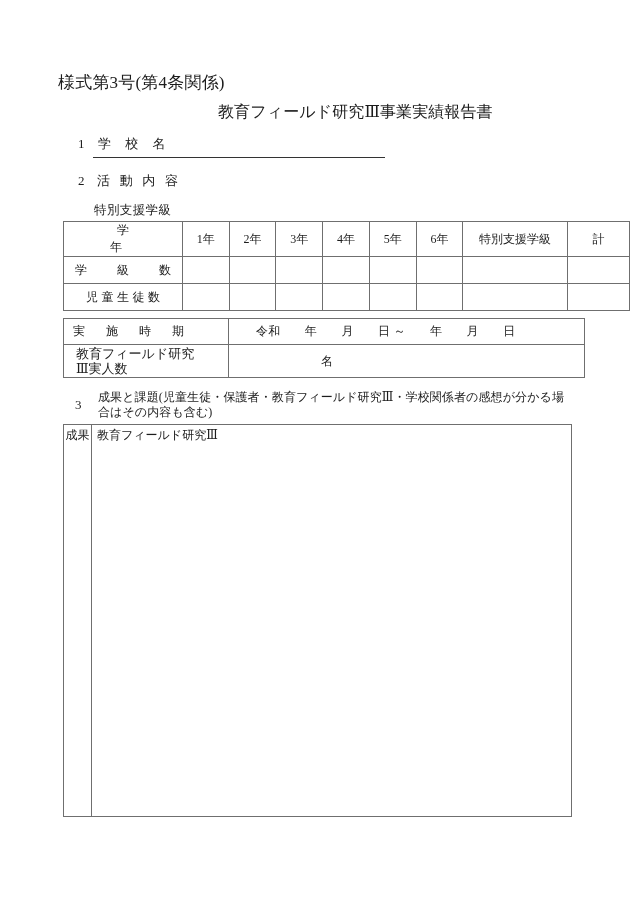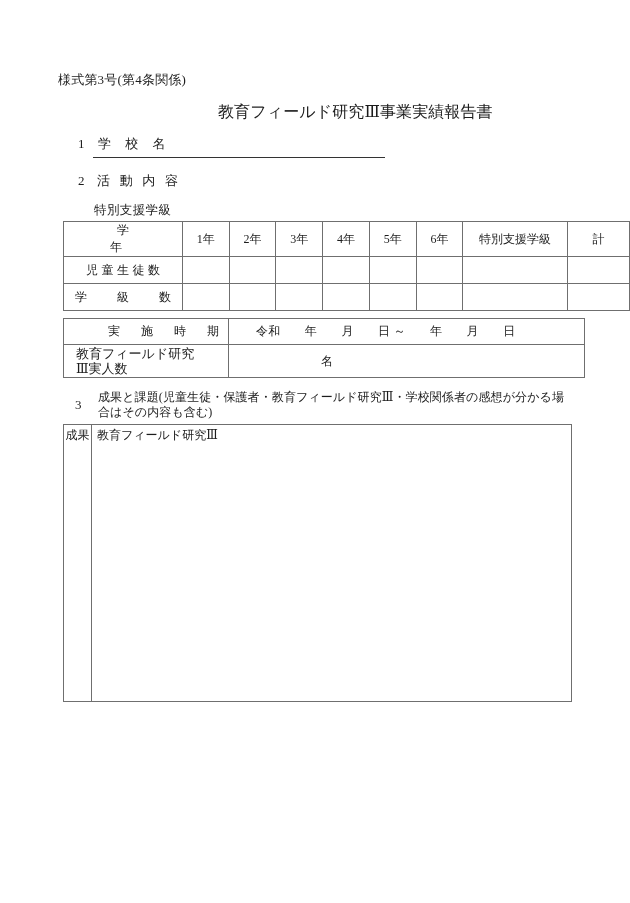--- a/index.html
+++ b/index.html
@@ -16,21 +16,21 @@
     -webkit-font-smoothing: antialiased;
   }
 
   
   .abs { position: absolute; }
 
   
   #form-code {
     left: 58px;
     top: 71px;
-    font-size: 13px;
+    font-size: 17px;
     letter-spacing: 0.2px;
   }
 
   
   #doc-title {
     left: 218px;
     top: 102px;
     font-size: 16px;
     letter-spacing: 0.1px;
   }
@@ -103,21 +103,21 @@
     border-collapse: collapse;
     font-size: 12px;
   }
   #period-table td {
     border: 1px solid #6f6f6f;
     padding: 0;
     vertical-align: middle;
   }
   #period-table .head-cell {
     width: 152px;
-    text-align: right;
+    text-align: left;
     height: 25px;
   }
   #period-table .head-cell.two-line {
     height: 32px;
     text-align: left;
     padding-left: 12px;
     line-height: 1.18;
     font-size: 13px;
   }
   .label-jisshi { letter-spacing: 9px; padding-left: 9px; }
@@ -153,21 +153,21 @@
     line-height: 1.26;
     letter-spacing: 0.1px;
     width: 477px;
   }
 
   
   #results-box {
     left: 63px;
     top: 424px;
     width: 509px;
-    height: 278px;
+    height: 393px;
     border: 1px solid #6f6f6f;
     box-sizing: border-box;
     display: flex;
   }
   #results-label-col {
     width: 28px;
     border-right: 1px solid #6f6f6f;
     box-sizing: border-box;
     font-size: 12px;
     line-height: 1.25;
@@ -217,34 +217,34 @@
       <th class="col-year">4年</th>
       <th class="col-year">5年</th>
       <th class="col-year">6年</th>
       <th class="col-sen">特別支援学級</th>
       <th class="col-total">計</th>
     </tr>
   </thead>
   <tbody>
     <tr>
       <td>
+        <span class="rowhead-gakkyu">学　級　数</span>
+      </td>
+      <td></td>
+      <td></td>
+      <td></td>
+      <td></td>
+      <td></td>
+      <td></td>
+      <td></td>
+      <td></td>
+    </tr>
+    <tr>
+      <td>
         <span class="rowhead-jidou">児童生徒数</span>
-      </td>
-      <td></td>
-      <td></td>
-      <td></td>
-      <td></td>
-      <td></td>
-      <td></td>
-      <td></td>
-      <td></td>
-    </tr>
-    <tr>
-      <td>
-        <span class="rowhead-gakkyu">学　級　数</span>
       </td>
       <td></td>
       <td></td>
       <td></td>
       <td></td>
       <td></td>
       <td></td>
       <td></td>
       <td></td>
     </tr>

